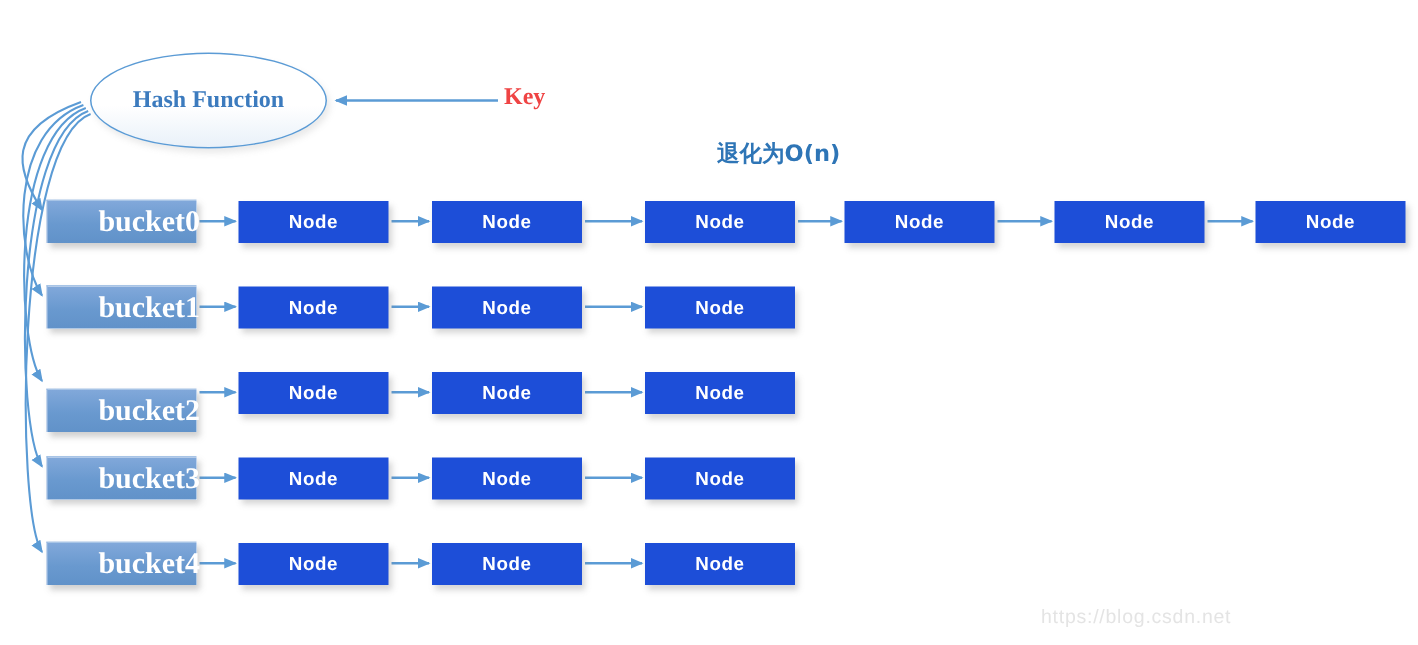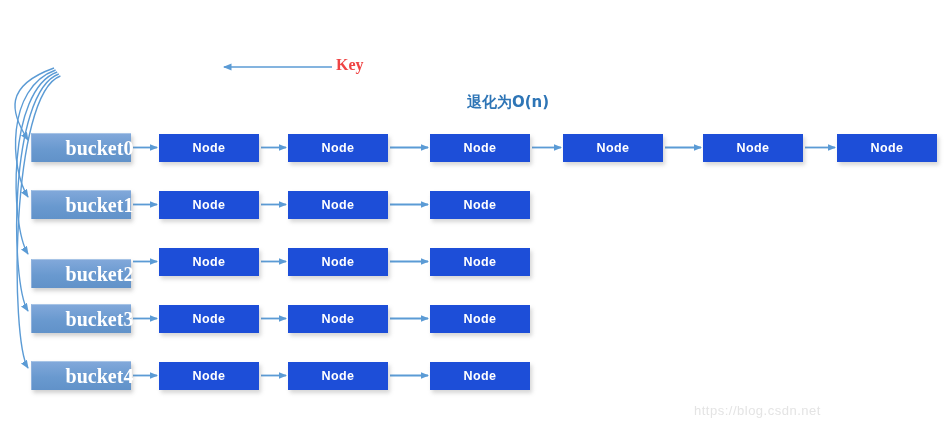--- a/index.html
+++ b/index.html
@@ -16,21 +16,21 @@
     box-shadow:2px 3px 4px rgba(140,140,140,.18);
   }
   .ellipse span{
     font-family:"Liberation Serif",serif;font-weight:bold;font-size:16px;color:#3c7bbe;
   }
   .key-label{
     position:absolute;left:336px;top:56px;
     font-family:"Liberation Serif",serif;font-weight:bold;font-size:16px;color:#ef4444;
   }
   .annotation{
-    position:absolute;left:467px;top:93px;
+    position:absolute;left:478px;top:93px;
     font-family:"DejaVu Sans",sans-serif;font-weight:bold;font-size:15px;color:#2e75b6;
   }
   .bucket{
     position:absolute;width:100px;height:29px;
     background:linear-gradient(180deg,#81a8da 0%,#6999cf 55%,#6192c9 100%);
     border-top:1px solid #a7c4e6;border-left:1px solid #8fb2dd;
     box-shadow:2px 3px 4px rgba(120,120,120,.35);
     display:flex;align-items:center;justify-content:center;box-sizing:border-box;
   }
   .bucket span{
@@ -85,20 +85,23 @@
         <line x1="390" y1="318.5" x2="428" y2="318.5" stroke="#5B9BD5" stroke-width="1.8" marker-end="url(#ah)"></line>
         <path d="M 58.8 74 C 8.799999999999997 92, 10 283, 28 311" fill="none" stroke="#5B9BD5" stroke-width="1.4" marker-end="url(#ah)"></path>
         <line x1="133" y1="375.5" x2="157" y2="375.5" stroke="#5B9BD5" stroke-width="1.8" marker-end="url(#ah)"></line>
         <line x1="261" y1="375.5" x2="286" y2="375.5" stroke="#5B9BD5" stroke-width="1.8" marker-end="url(#ah)"></line>
         <line x1="390" y1="375.5" x2="428" y2="375.5" stroke="#5B9BD5" stroke-width="1.8" marker-end="url(#ah)"></line>
         <path d="M 60.4 76 C 10.399999999999999 94, 10 340, 28 368" fill="none" stroke="#5B9BD5" stroke-width="1.4" marker-end="url(#ah)"></path>
         <line x1="332" y1="67" x2="224" y2="67" stroke="#5B9BD5" stroke-width="1.6" marker-end="url(#ah)"></line>
       </g>
   </svg>
 
+  <div class="ellipse">
+    <span>Hash Function</span>
+  </div>
 
   <div class="key-label">Key</div>
 
   <div class="annotation">退化为O(n)</div>
 
   <div id="rows">
       <div class="bucket" style="left: 31px; top: 133px;">
         <span>bucket0</span>
       </div>
       <div class="node" style="left: 159px; top: 134px;">

